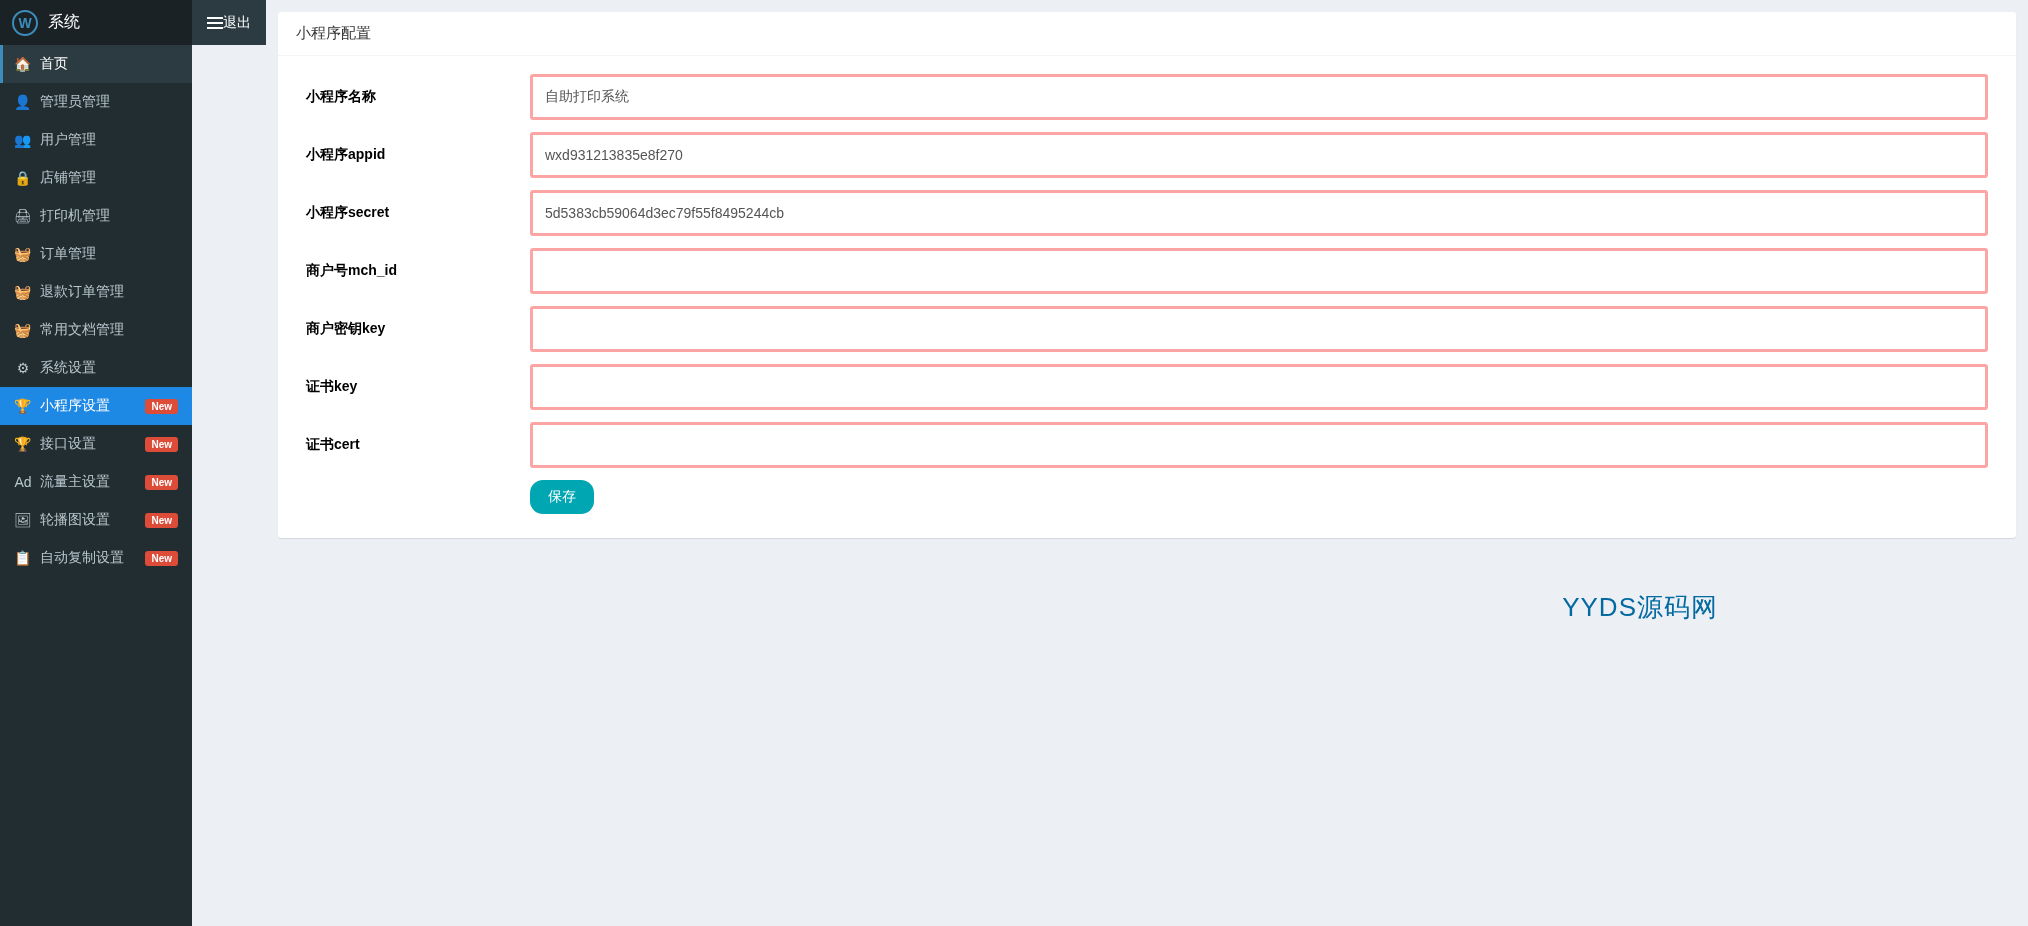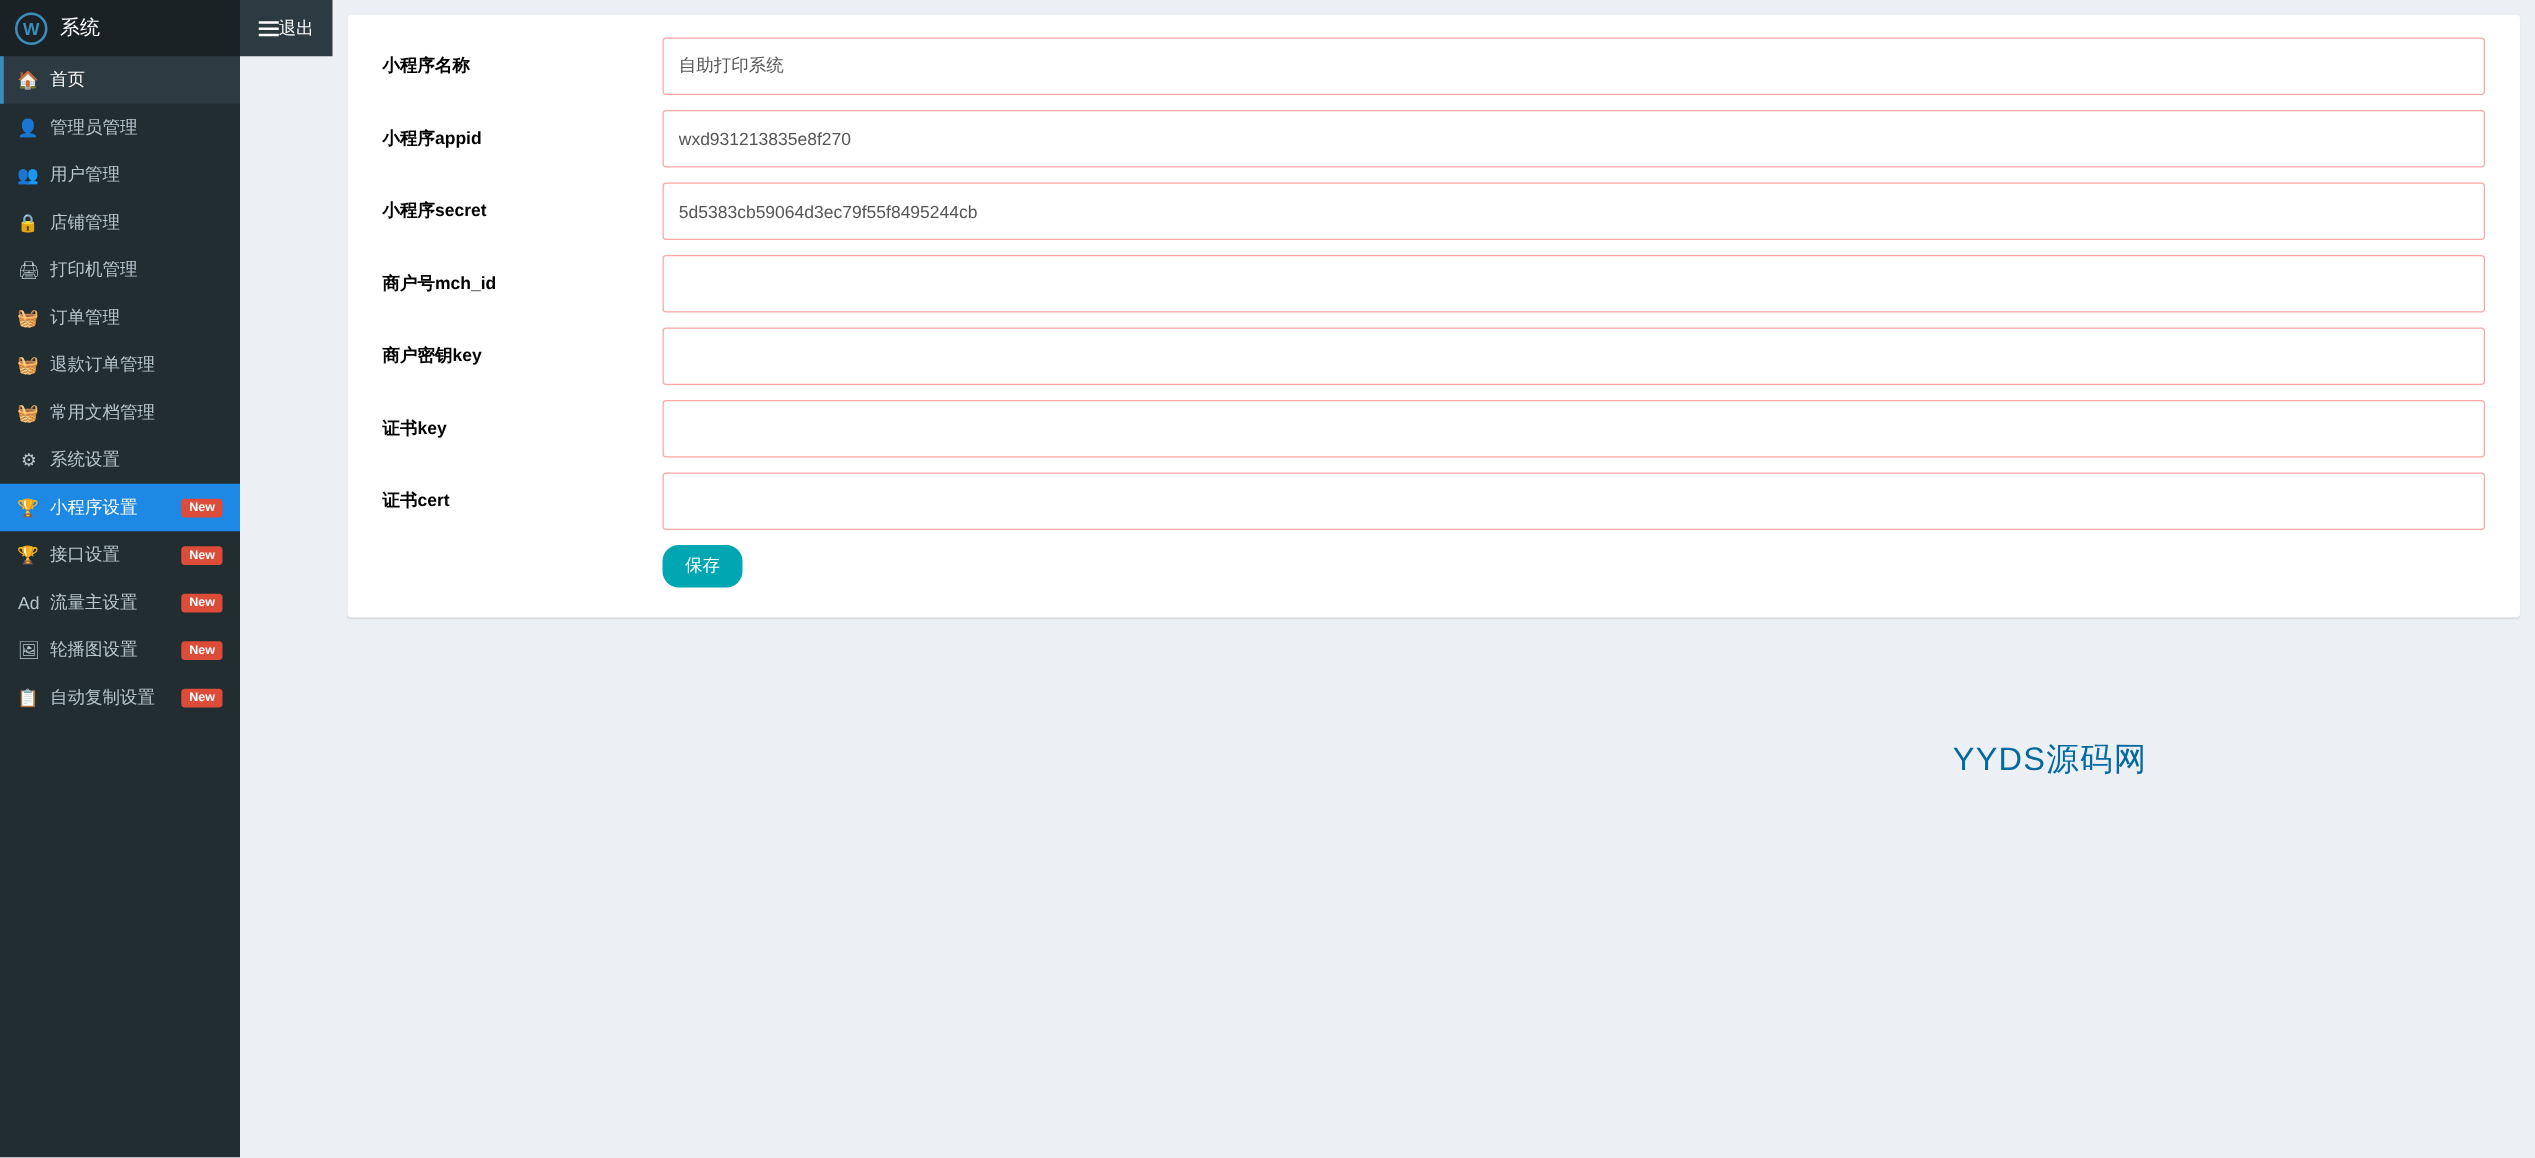--- a/index.html
+++ b/index.html
@@ -27,21 +27,21 @@
     .hamburger span { display: block; width: 16px; height: 2px; background: #fff; }
     .logout { color: #fff; cursor: pointer; font-size: 14px; }
     
     .content { flex: 1; position: relative; padding: 12px; overflow: auto; }
     .panel { background: #fff; border-radius: 3px; box-shadow: 0 1px 1px rgba(0,0,0,.1); margin-bottom: 15px; }
     .panel-header { padding: 12px 18px; border-bottom: 1px solid #f4f4f4; font-size: 15px; }
     .panel-body { padding: 18px 28px 24px; }
     
     .form-row { display: flex; align-items: center; margin-bottom: 12px; }
     .form-label { width: 224px; font-weight: bold; font-size: 14px; color: #000; }
-    .form-control { flex: 1; height: 46px; padding: 6px 12px; border: 1px solid #fca5a5; border-radius: 3px; font-size: 14px; background: #fff; color: #555; outline: none; }
+    .form-control { flex: 1; height: 46px; padding: 6px 12px; border: 3px solid #fca5a5; border-radius: 3px; font-size: 14px; background: #fff; color: #555; outline: none; }
     .form-control::placeholder { color: #999; }
     
     .btn-row { padding-left: 224px; margin-top: 8px; }
     .btn-save { background: #00a7b3; color: #fff; border: none; padding: 8px 18px; border-radius: 13px; font-size: 14px; cursor: pointer; }
     
     .watermark { position: absolute; right: 310px; top: 590px; color: #0369a1; font-size: 26px; font-weight: normal; pointer-events: none; letter-spacing: 1px; }
   </style>
 </head>
 <body>
 
@@ -121,20 +121,21 @@
       <div class="hamburger">
         <span></span>
           <span></span>
           <span></span>
       </div>
       <div class="logout">退出</div>
     </div>
 
     <div class="content">
       <div class="panel">
+        <div class="panel-header">小程序配置</div>
         <div class="panel-body" id="form-body">
             <div class="form-row">
               <label class="form-label">小程序名称</label>
               <input class="form-control" type="text" value="自助打印系统" style="">
             </div>
             <div class="form-row">
               <label class="form-label">小程序appid</label>
               <input class="form-control" type="text" value="wxd931213835e8f270" style="">
             </div>
             <div class="form-row">

